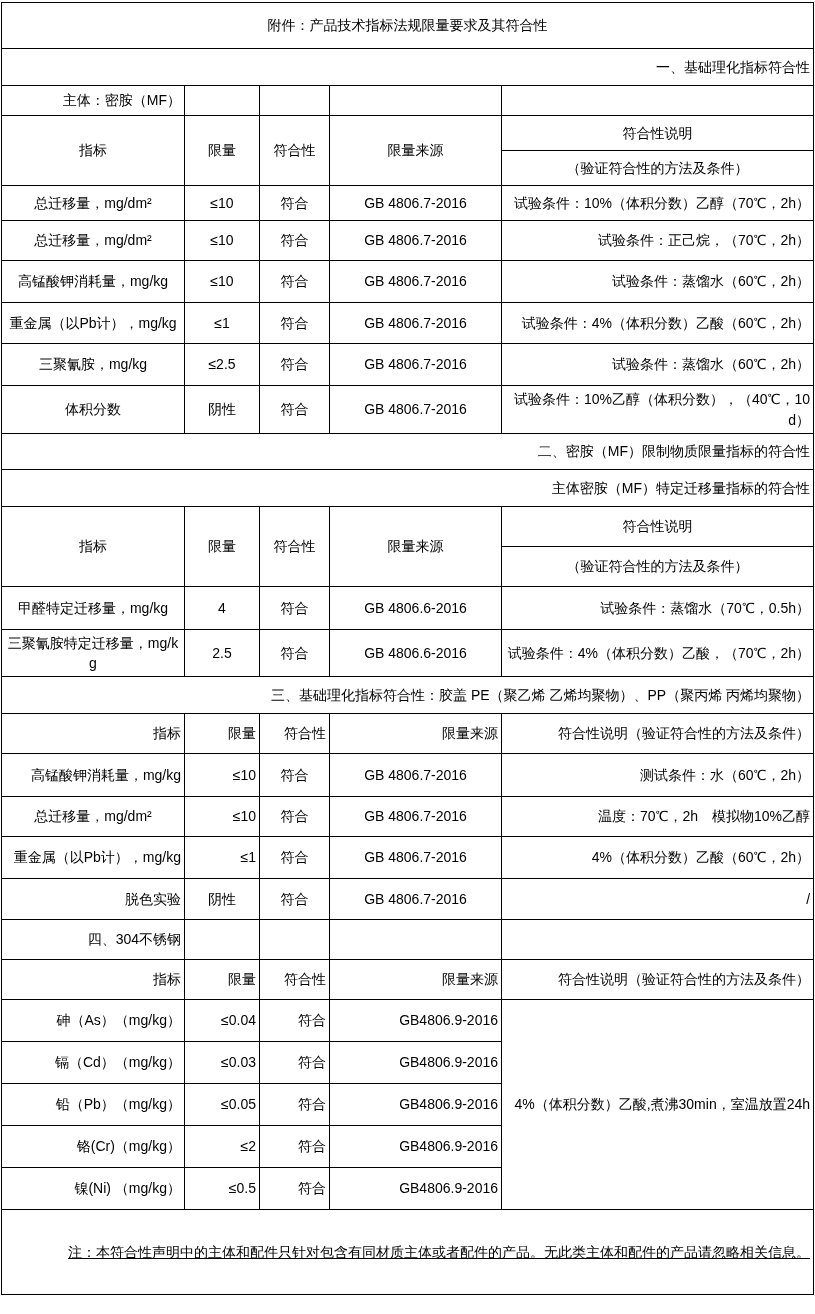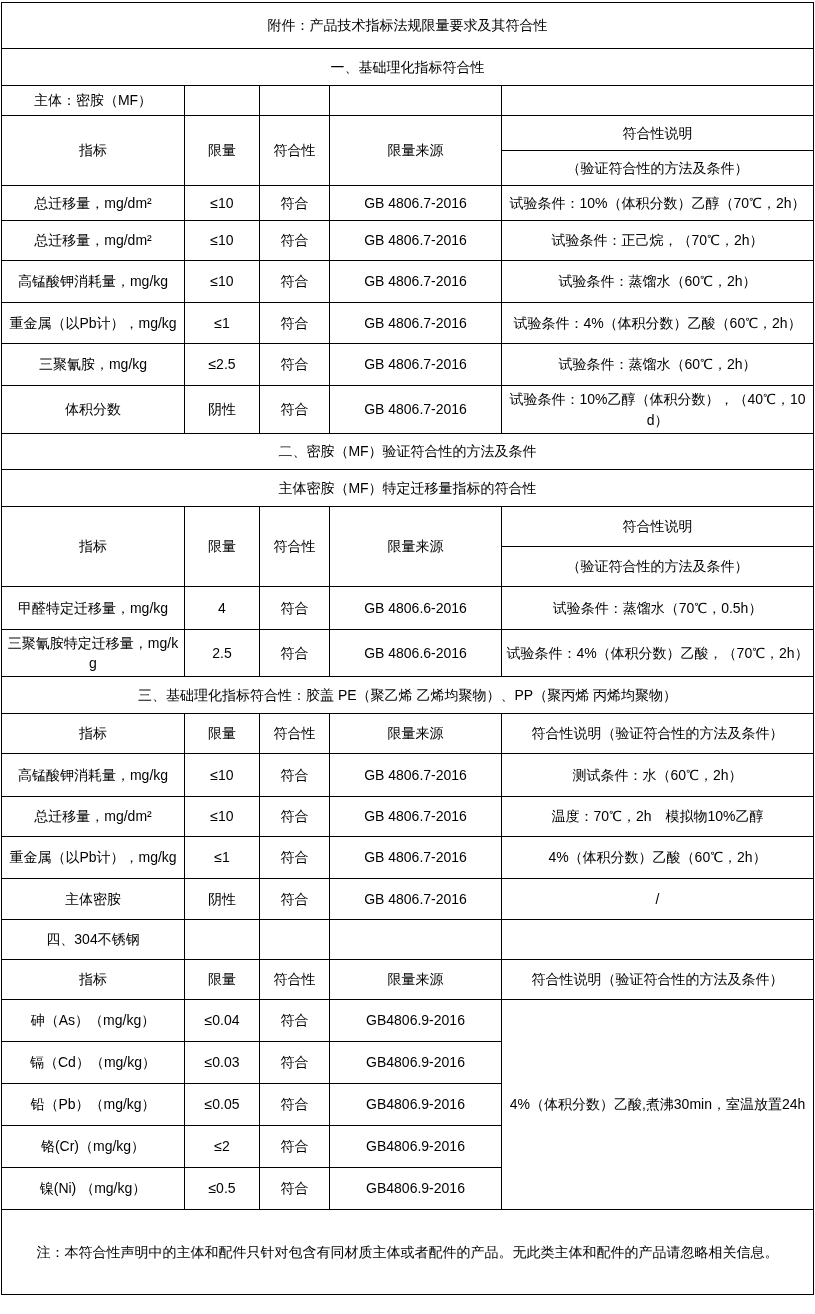--- a/index.html
+++ b/index.html
@@ -18,23 +18,23 @@
   table.doc td {
     border: 1px solid #000;
     font-size: 14px;
     line-height: 1.45;
     padding: 1px 3px;
     vertical-align: middle;
     overflow: hidden;
     word-break: break-all;
   }
   .tc { text-align: center; }
-  .tl { text-align: center; }
+  .tl { text-align: right; }
   .title-cell { font-size: 14px; }
-  .note-cell { line-height: 1.6; }
+  .note-cell { line-height: 1.6; text-decoration: underline; }
 </style>
 </head>
 <body>
 
 <table class="doc">
   <colgroup>
     <col style="width:183px">
     <col style="width:75px">
     <col style="width:70px">
     <col style="width:172px">
@@ -104,21 +104,21 @@
     </tr>
     <tr style="height:48px">
       <td class="tc">体积分数</td>
       <td class="tc">阴性</td>
       <td class="tc">符合</td>
       <td class="tc">GB 4806.7-2016</td>
       <td class="tl">试验条件：10%乙醇（体积分数），（40℃，10d）</td>
     </tr>
 
     <tr style="height:36px">
-      <td colspan="5" class="tl">二、密胺（MF）验证符合性的方法及条件</td>
+      <td colspan="5" class="tl">二、密胺（MF）限制物质限量指标的符合性</td>
     </tr>
     <tr style="height:37px">
       <td colspan="5" class="tl">主体密胺（MF）特定迁移量指标的符合性</td>
     </tr>
     <tr style="height:40px">
       <td class="tc" rowspan="2">指标</td>
       <td class="tc" rowspan="2">限量</td>
       <td class="tc" rowspan="2">符合性</td>
       <td class="tc" rowspan="2">限量来源</td>
       <td class="tc">符合性说明</td>
@@ -166,21 +166,21 @@
       <td class="tl">温度：70℃，2h　模拟物10%乙醇</td>
     </tr>
     <tr style="height:42px">
       <td class="tl">重金属（以Pb计），mg/kg</td>
       <td class="tl">≤1</td>
       <td class="tc">符合</td>
       <td class="tc">GB 4806.7-2016</td>
       <td class="tl">4%（体积分数）乙酸（60℃，2h）</td>
     </tr>
     <tr style="height:41px">
-      <td class="tl">主体密胺</td>
+      <td class="tl">脱色实验</td>
       <td class="tc">阴性</td>
       <td class="tc">符合</td>
       <td class="tc">GB 4806.7-2016</td>
       <td class="tl">/</td>
     </tr>
 
     <tr style="height:40px">
       <td class="tl">四、304不锈钢</td>
       <td></td>
       <td></td>

